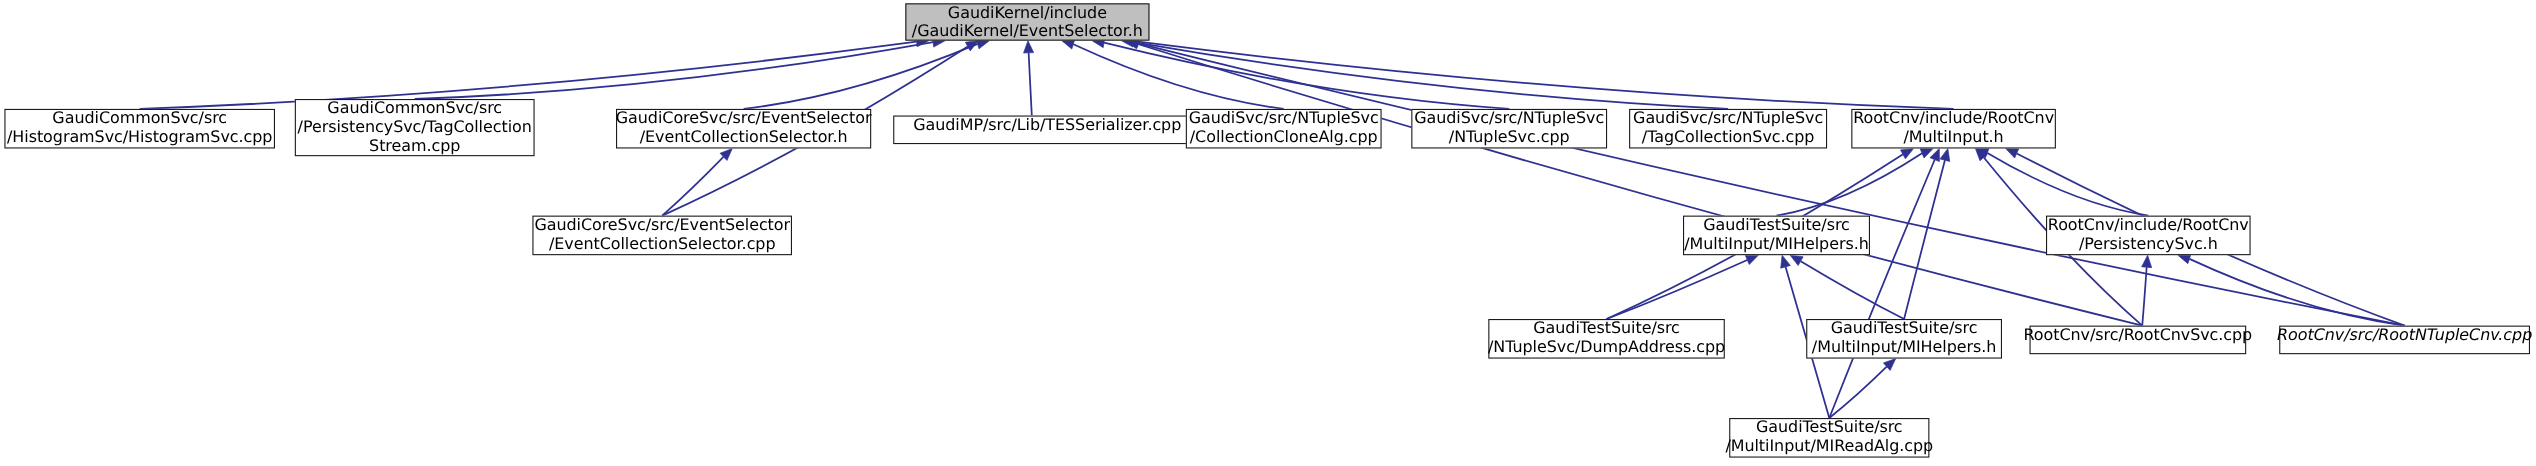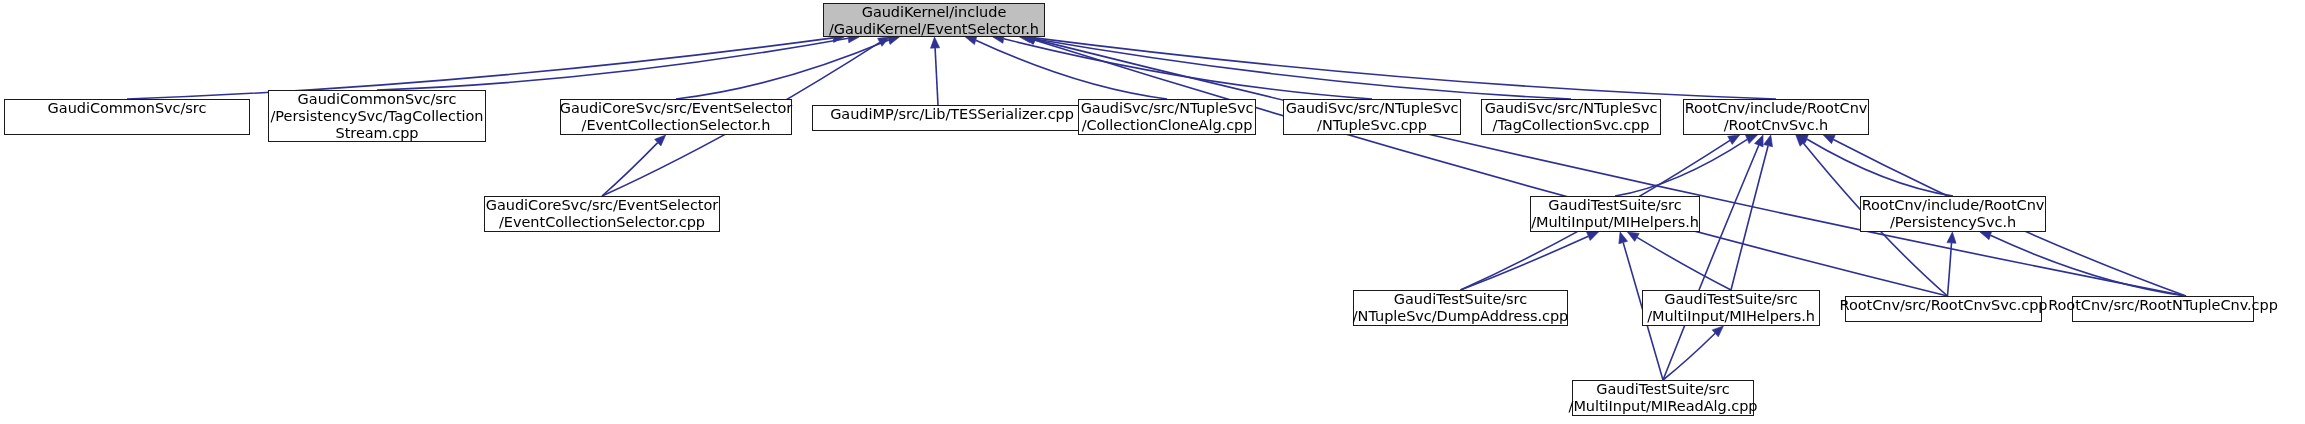--- a/index.html
+++ b/index.html
@@ -107,30 +107,30 @@
       <polygon class="edge-arrow" points="1620.1,232.0 1627.6,241.3 1618.8,243.8"></polygon>
       <path class="edge-path" d="M 1663.0 380.0 Q 1687.2 360.7 1715.2 333.3"></path>
       <polygon class="edge-arrow" points="1723.4,326.0 1718.3,336.8 1712.2,329.9"></polygon>
       <path class="edge-path" d="M 1947.5 296.0 Q 1949.4 273.5 1951.5 243.0"></path>
       <polygon class="edge-arrow" points="1952.4,232.0 1956.1,243.3 1946.9,242.6"></polygon>
       <path class="edge-path" d="M 2186.0 296.0 Q 2094.9 283.6 1990.4 235.3"></path>
       <polygon class="edge-arrow" points="1979.9,232.0 1991.8,230.9 1989.0,239.7"></polygon>
     </svg>
   <div id="nodes-layer">
       <div class="node root" style="left: 823px; top: 3px; width: 222px; height: 34px;"><span class="node-line">GaudiKernel/include</span><span class="node-line">/GaudiKernel/EventSelector.h</span></div>
-      <div class="node" style="left: 4px; top: 99px; width: 246px; height: 36px;"><span class="node-line">GaudiCommonSvc/src</span></div>
+      <div class="node" style="left: 4px; top: 99px; width: 246px; height: 36px;"><span class="node-line">GaudiCommonSvc/src</span><span class="node-line">/HistogramSvc/HistogramSvc.cpp</span></div>
       <div class="node" style="left: 268px; top: 90px; width: 218px; height: 52px;"><span class="node-line">GaudiCommonSvc/src</span><span class="node-line">/PersistencySvc/TagCollection</span><span class="node-line">Stream.cpp</span></div>
       <div class="node" style="left: 560px; top: 99px; width: 232px; height: 36px;"><span class="node-line">GaudiCoreSvc/src/EventSelector</span><span class="node-line">/EventCollectionSelector.h</span></div>
       <div class="node" style="left: 812px; top: 105px; width: 280px; height: 26px;"><span class="node-line">GaudiMP/src/Lib/TESSerializer.cpp</span></div>
       <div class="node" style="left: 1078px; top: 99px; width: 178px; height: 36px;"><span class="node-line">GaudiSvc/src/NTupleSvc</span><span class="node-line">/CollectionCloneAlg.cpp</span></div>
       <div class="node" style="left: 1283px; top: 99px; width: 178px; height: 36px;"><span class="node-line">GaudiSvc/src/NTupleSvc</span><span class="node-line">/NTupleSvc.cpp</span></div>
       <div class="node" style="left: 1481px; top: 99px; width: 180px; height: 36px;"><span class="node-line">GaudiSvc/src/NTupleSvc</span><span class="node-line">/TagCollectionSvc.cpp</span></div>
-      <div class="node" style="left: 1683px; top: 99px; width: 186px; height: 36px;"><span class="node-line">RootCnv/include/RootCnv</span><span class="node-line">/RootCnvSvc.h</span></div>
+      <div class="node" style="left: 1683px; top: 99px; width: 186px; height: 36px;"><span class="node-line">RootCnv/include/RootCnv</span><span class="node-line">/MultiInput.h</span></div>
       <div class="node" style="left: 484px; top: 196px; width: 236px; height: 36px;"><span class="node-line">GaudiCoreSvc/src/EventSelector</span><span class="node-line">/EventCollectionSelector.cpp</span></div>
       <div class="node" style="left: 1530px; top: 196px; width: 170px; height: 36px;"><span class="node-line">GaudiTestSuite/src</span><span class="node-line">/MultiInput/MIHelpers.h</span></div>
       <div class="node" style="left: 1860px; top: 196px; width: 186px; height: 36px;"><span class="node-line">RootCnv/include/RootCnv</span><span class="node-line">/PersistencySvc.h</span></div>
       <div class="node" style="left: 1353px; top: 290px; width: 215px; height: 36px;"><span class="node-line">GaudiTestSuite/src</span><span class="node-line">/NTupleSvc/DumpAddress.cpp</span></div>
       <div class="node" style="left: 1642px; top: 290px; width: 178px; height: 36px;"><span class="node-line">GaudiTestSuite/src</span><span class="node-line">/MultiInput/MIHelpers.h</span></div>
       <div class="node" style="left: 1845px; top: 296px; width: 197px; height: 26px;"><span class="node-line">RootCnv/src/RootCnvSvc.cpp</span></div>
-      <div class="node" style="left: 2072px; top: 296px; width: 182px; height: 26px;"><span class="node-line">RootCnv/src/RootNTupleCnv.cpp</span></div>
+      <div class="node" style="left: 2072px; top: 296px; width: 228px; height: 26px; font-style: italic;"><span class="node-line">RootCnv/src/RootNTupleCnv.cpp</span></div>
       <div class="node" style="left: 1572px; top: 380px; width: 182px; height: 36px;"><span class="node-line">GaudiTestSuite/src</span><span class="node-line">/MultiInput/MIReadAlg.cpp</span></div>
     </div>
 </div>
 
 </body></html>

